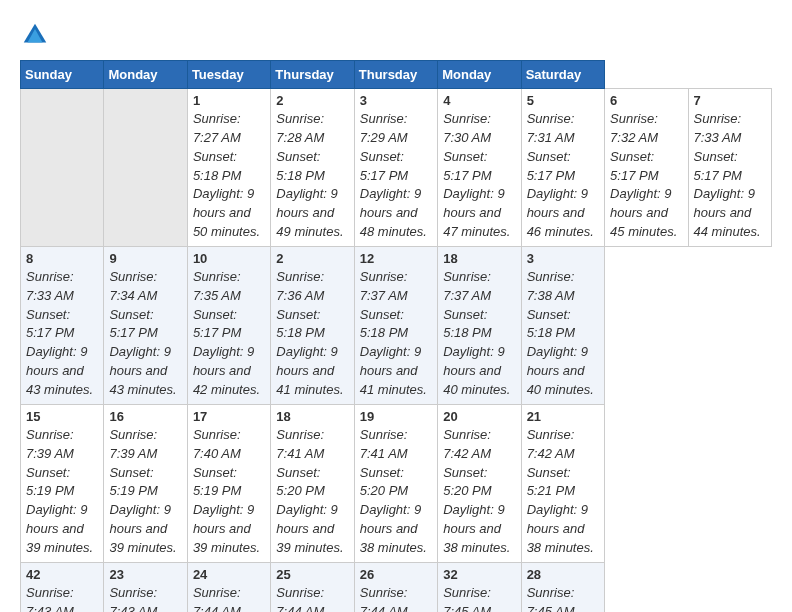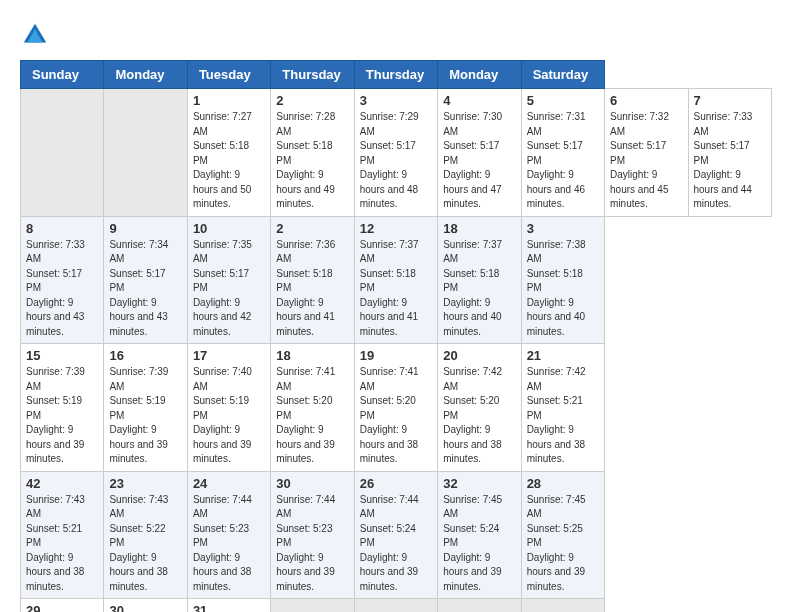--- a/index.html
+++ b/index.html
@@ -45,21 +45,21 @@
     table {
       width: 100%;
       border-collapse: collapse;
       table-layout: fixed;
     }
     thead tr th {
       background: #2b6bb5;
       color: #fff;
       font-size: 13px;
       font-weight: bold;
-      padding: 6px 11px;
+      padding: 6px 4px;
       text-align: left;
       border: 1px solid #1a5a99;
     }
     tbody tr td {
       vertical-align: top;
       border: 1px solid #ccc;
       padding: 4px 5px;
       font-size: 10.5px;
       color: #333;
       background: #fff;
@@ -68,23 +68,24 @@
     tbody tr:nth-child(even) td {
       background: #f0f4fa;
     }
     .day-number {
       font-size: 13px;
       font-weight: bold;
       display: block;
       margin-bottom: 2px;
     }
     .day-info {
-      font-size: 10px;
+      font-size: 13px;
       line-height: 1.45;
       color: #333;
+      font-style: italic;
     }
     td.empty {
       background: #e8e8e8 !important;
     }
   </style>
 </head>
 <body>
 
 <div class="header-area">
   <div class="logo">
@@ -215,21 +216,21 @@
         </td>
         <td>
           <span class="day-number">23</span>
           <div class="day-info">Sunrise: 7:43 AM<br>Sunset: 5:22 PM<br>Daylight: 9 hours and 38 minutes.</div>
         </td>
         <td>
           <span class="day-number">24</span>
           <div class="day-info">Sunrise: 7:44 AM<br>Sunset: 5:23 PM<br>Daylight: 9 hours and 38 minutes.</div>
         </td>
         <td>
-          <span class="day-number">30</span>
+          <span class="day-number">25</span>
           <div class="day-info">Sunrise: 7:44 AM<br>Sunset: 5:23 PM<br>Daylight: 9 hours and 39 minutes.</div>
         </td>
         <td>
           <span class="day-number">26</span>
           <div class="day-info">Sunrise: 7:44 AM<br>Sunset: 5:24 PM<br>Daylight: 9 hours and 39 minutes.</div>
         </td>
         <td>
           <span class="day-number">32</span>
           <div class="day-info">Sunrise: 7:45 AM<br>Sunset: 5:24 PM<br>Daylight: 9 hours and 39 minutes.</div>
         </td>

